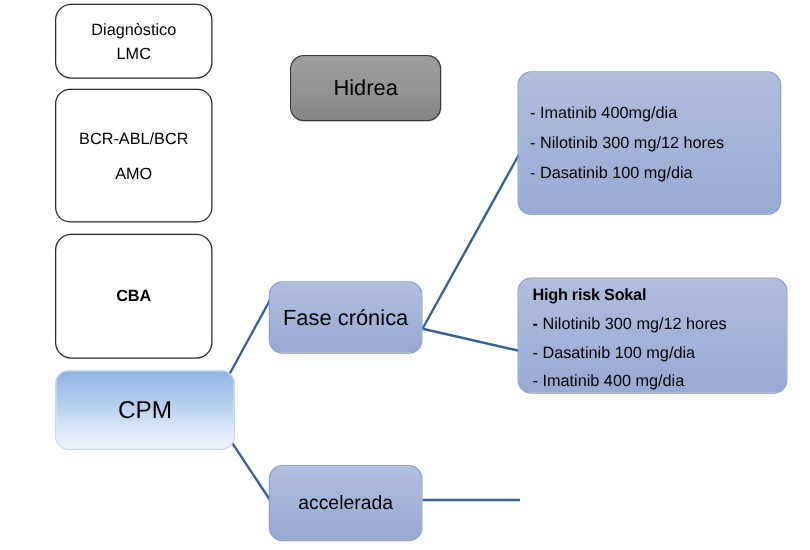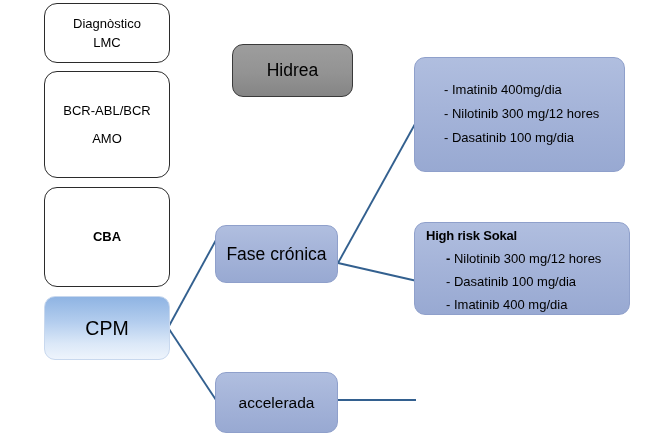--- a/index.html
+++ b/index.html
@@ -63,21 +63,20 @@
     align-items: center;
     text-align: center;
   }
   .node.blue.list {
     justify-content: center;
     padding: 4px 9px 4px 9px;
   }
   .node.blue.list .line {
     line-height: 1.30;
     white-space: nowrap;
-    margin-left: 20px;
   }
   .node.blue.list .line.wrap { white-space: normal; }
   .node.blue.list .hdr {
     font-weight: bold;
     letter-spacing: -0.2px;
     line-height: 1.30;
   }
   .node.blue.list .line.bolddash::first-letter { font-weight: bold; }
 
   .t15 { font-size: 15.5px; }
@@ -106,30 +105,30 @@
     <line x1="338" y1="263" x2="415" y2="124" stroke="#33608f" stroke-width="1.9"></line>
     <line x1="338" y1="263" x2="417" y2="281" stroke="#33608f" stroke-width="1.9"></line>
     <line x1="338" y1="400" x2="416" y2="400" stroke="#33608f" stroke-width="1.9"></line>
   </svg>
 
   <div class="node white" style="left:44px; top:3px; width:126px; height:60px;">
     <div class="line t16">Diagnòstico</div>
     <div class="line t16">LMC</div>
   </div>
 
-  <div class="node white" style="left:44px; top:71px; width:126px; height:107px;">
+  <div class="node white" style="left:44px; top:71px; width:126px; height:107px;border-radius:12px;">
     <div class="line t16">BCR-ABL/BCR</div>
     <div class="line t16" style="margin-top:8px;">AMO</div>
   </div>
 
   <div class="node white" style="left:44px; top:187px; width:126px; height:100px;">
     <div class="line t16 bold">CBA</div>
   </div>
 
-  <div class="node cpm" style="left:44px; top:296px; width:126px; height:64px;">
+  <div class="node cpm" style="left:44px; top:296px; width:144px; height:64px;">
     <div class="line t19">CPM</div>
   </div>
 
   <div class="node blue center" style="left:215px; top:225px; width:123px; height:58px;">
     <div class="line t17">Fase crónica</div>
   </div>
 
   <div class="node grey" style="left:232px; top:44px; width:121px; height:53px;">
     <div class="line t17">Hidrea</div>
   </div>

